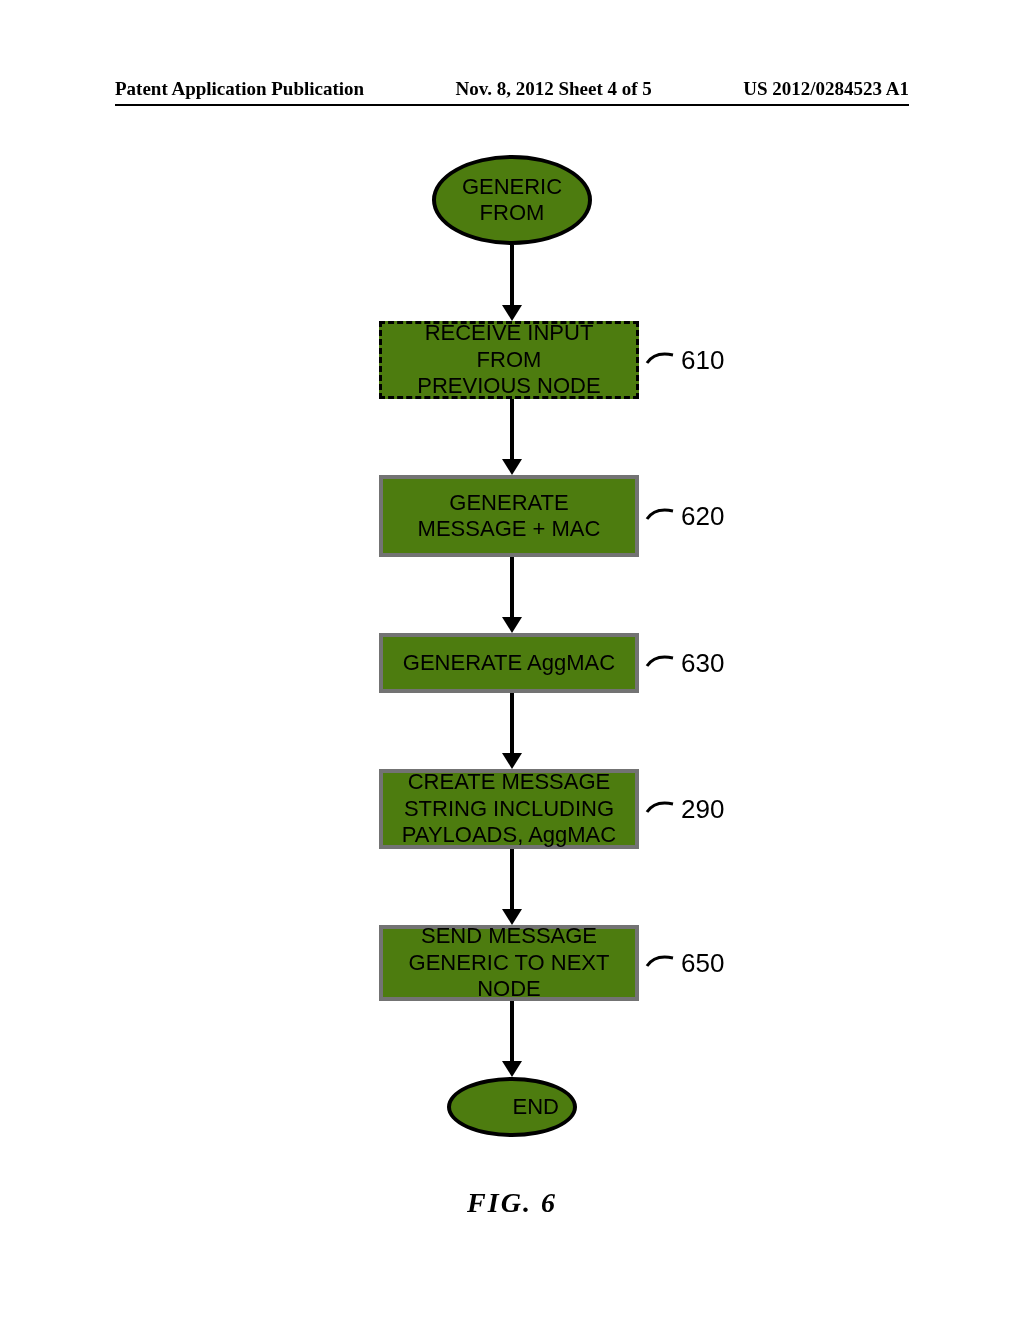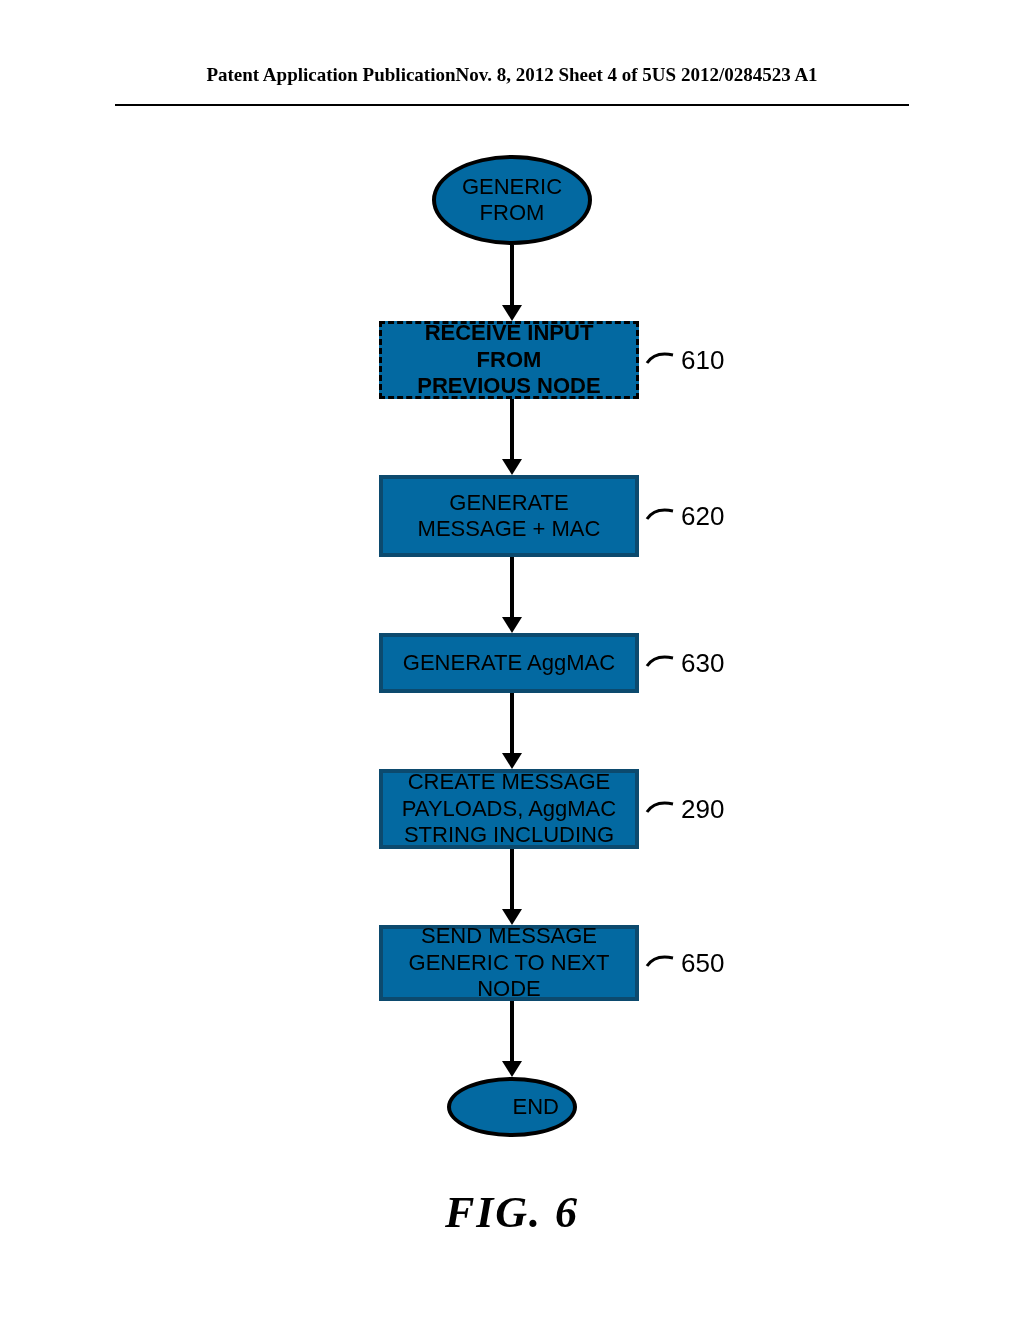--- a/index.html
+++ b/index.html
@@ -11,25 +11,25 @@
     font-family: Arial, Helvetica, sans-serif;
     color: #000;
   }
   .page {
     position: relative;
     width: 1024px;
     height: 1320px;
   }
   .header {
     position: absolute;
-    top: 64px;
+    top: 78px;
     left: 115px;
     right: 115px;
     display: flex;
-    justify-content: center;
+    justify-content: space-between;
     font-size: 19px;
     font-weight: bold;
     font-family: "Times New Roman", Times, serif;
   }
   .header-rule {
     position: absolute;
     top: 104px;
     left: 115px;
     right: 115px;
     height: 0;
@@ -38,21 +38,21 @@
   .flow {
     position: absolute;
     top: 155px;
     left: 0;
     right: 0;
     display: flex;
     flex-direction: column;
     align-items: center;
   }
   .shape {
-    background: #0369a1;
+    background: #4d7c0f;
     display: flex;
     flex-direction: column;
     align-items: center;
     justify-content: center;
     text-align: center;
     font-size: 22px;
     line-height: 1.2;
     padding: 8px 14px;
     box-sizing: border-box;
   }
@@ -63,27 +63,26 @@
     border-radius: 50%;
   }
   .ellipse-end {
     width: 130px;
     height: 60px;
     border: 4px solid #000;
     border-radius: 50%;
     align-items: flex-end;
   }
   .box {
-    border: 4px solid #0c4a6e;
+    border: 4px solid #737373;
     width: 260px;
   }
   .box-dashed {
     border: 3px dashed #000;
     width: 260px;
-    font-weight: bold;
   }
   .arrow {
     display: flex;
     flex-direction: column;
     align-items: center;
   }
   .arrow-stem {
     width: 4px;
     background: #000;
   }
@@ -104,21 +103,21 @@
     height: 30px;
   }
   .ref-num {
     font-size: 26px;
     margin-left: 2px;
   }
   .fig-label {
     font-family: "Times New Roman", Times, serif;
     font-style: italic;
     font-weight: bold;
-    font-size: 44px;
+    font-size: 28px;
     margin-top: 50px;
     letter-spacing: 2px;
   }
   .center-wrap {
     display: flex;
     align-items: center;
   }
   .ref-spacer {
     width: 110px;
   }
@@ -204,22 +203,22 @@
 
     <div class="arrow">
       <div class="arrow-stem" style="height:60px"></div>
       <div class="arrow-head"></div>
     </div>
 
     <div class="center-wrap">
       <div class="ref-spacer"></div>
       <div class="shape box" style="height:80px">
         <div>CREATE MESSAGE</div>
+        <div>STRING INCLUDING</div>
         <div>PAYLOADS, AggMAC</div>
-        <div>STRING INCLUDING</div>
       </div>
       <div class="ref-label" style="width:110px">
         <svg class="leader-svg" viewBox="0 0 34 30">
             <path d="M2 18 Q 10 6 28 10" stroke="#000" stroke-width="3" fill="none"></path>
           </svg>
         <span class="ref-num">290</span>
       </div>
     </div>
 
     <div class="arrow">

